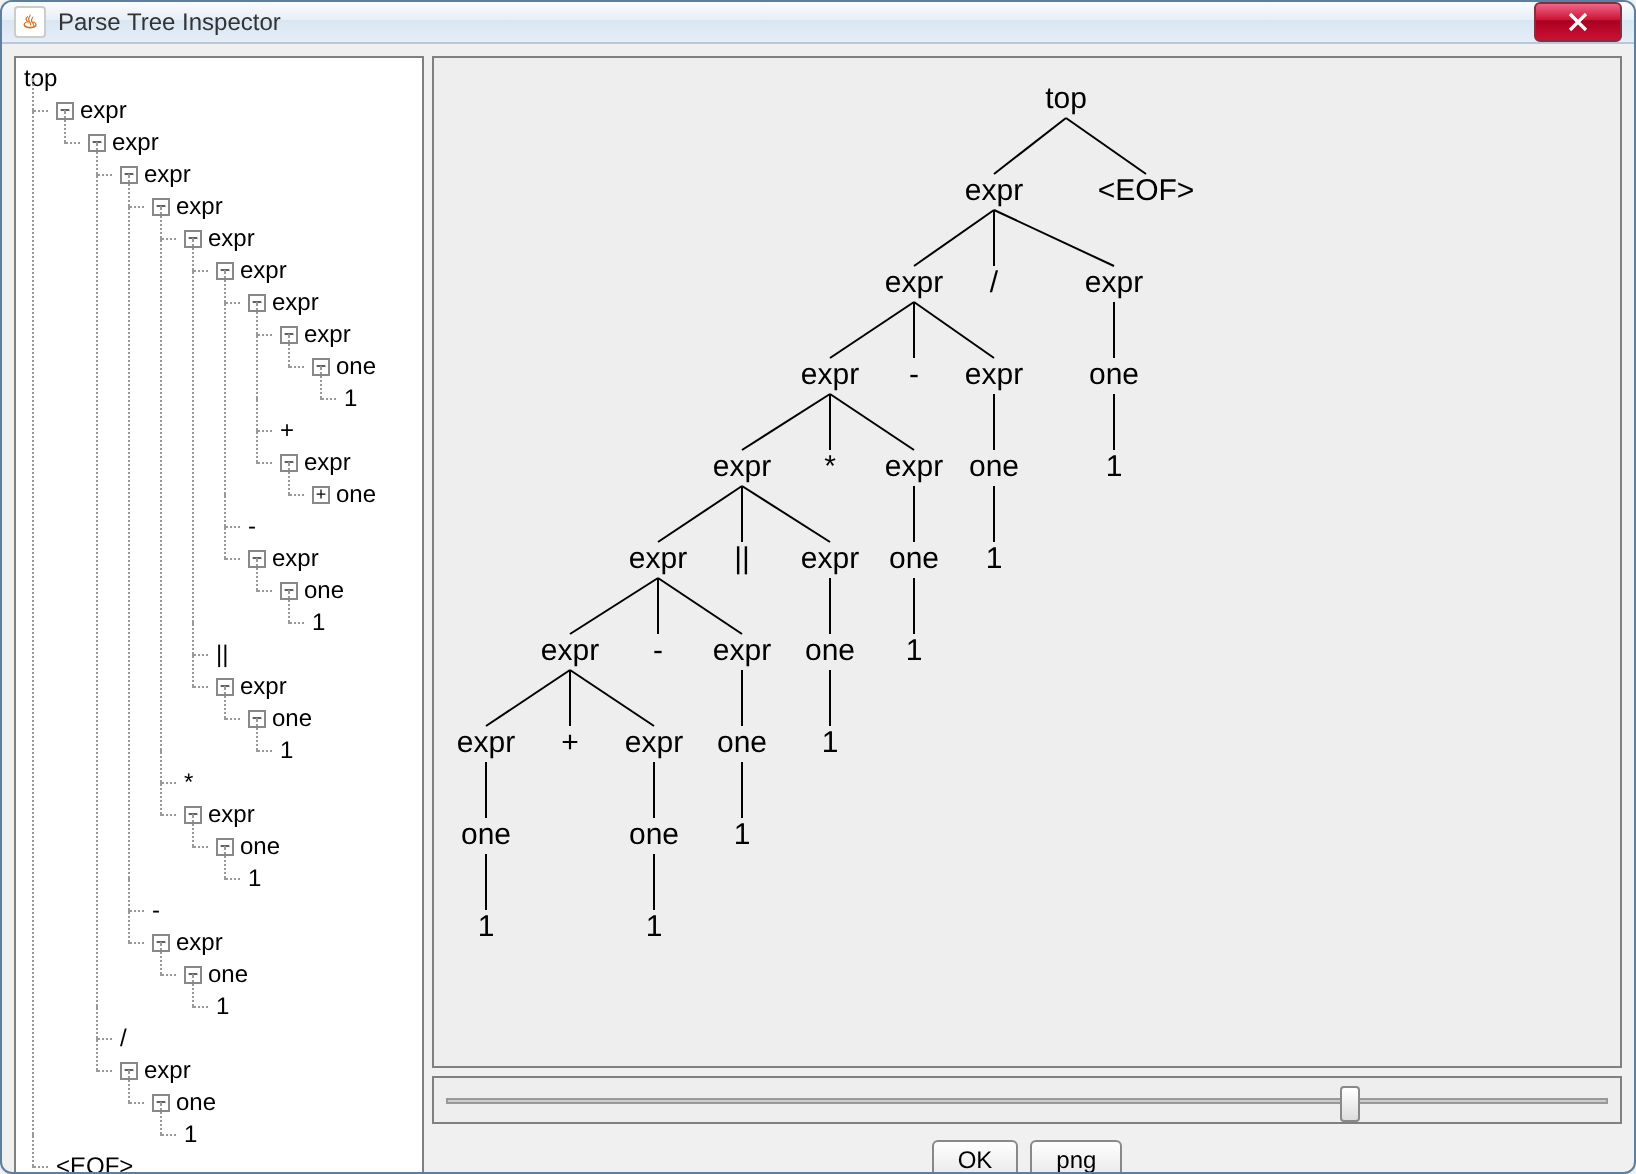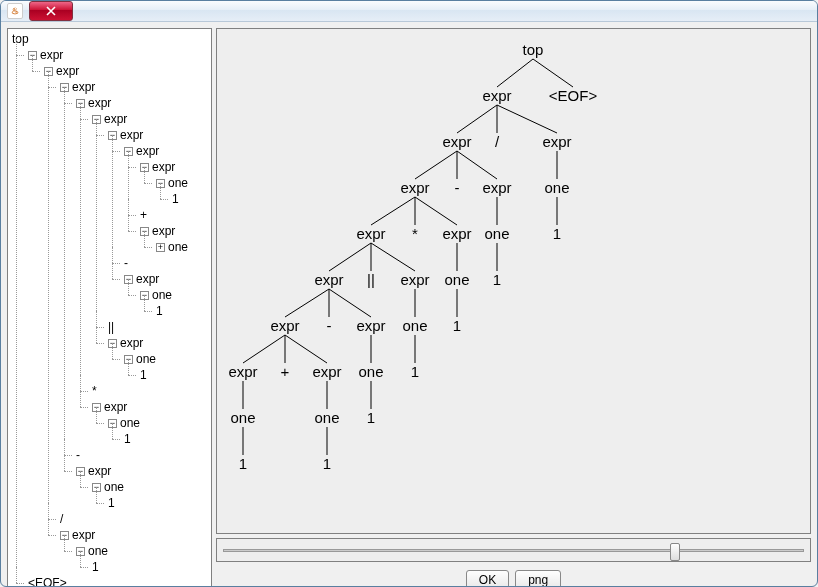--- a/index.html
+++ b/index.html
@@ -30,20 +30,21 @@
   .node { position:absolute; text-align:center; transform:translate(-50%,0); white-space:nowrap; }
   svg.lines { position:absolute; left:0; top:0; width:100%; height:100%; }
   svg.lines line { stroke:#000; stroke-width:1; }
 </style>
 </head>
 <body>
 
 <div class="window">
   <div class="titlebar">
     <span class="java-icon">♨</span>
+    <span class="title">Parse Tree Inspector</span>
     <div class="close">
       <svg viewBox="0 0 10 10">
           <path d="M1 1 L9 9 M9 1 L1 9" stroke="#fff" stroke-width="1.6"></path>
         </svg>
     </div>
   </div>
   <div class="content">
     <div class="treepanel">
       <ul>
         <li><span>top</span>

